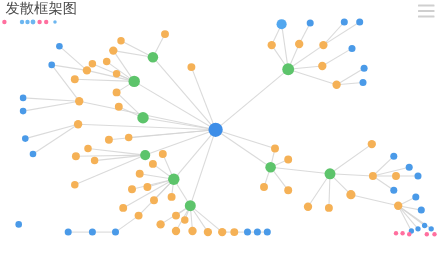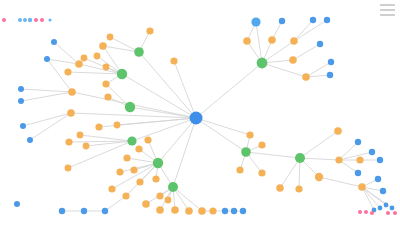--- a/index.html
+++ b/index.html
@@ -62,20 +62,21 @@
   }
   .node {
     stroke: none;
   }
 </style>
 </head>
 <body>
 
 <div id="app">
 
+  <div id="chart-title">发散框架图</div>
 
   <div id="toolbox">
     <div class="bar"></div>
     <div class="bar"></div>
     <div class="bar"></div>
   </div>
 
   <svg id="graph-svg" viewBox="0 0 400 219">
     <g id="edge-layer">
         <line x1="196" y1="118" x2="130" y2="107" class="edge" stroke="#d3d3d3" stroke-width="1"></line>

